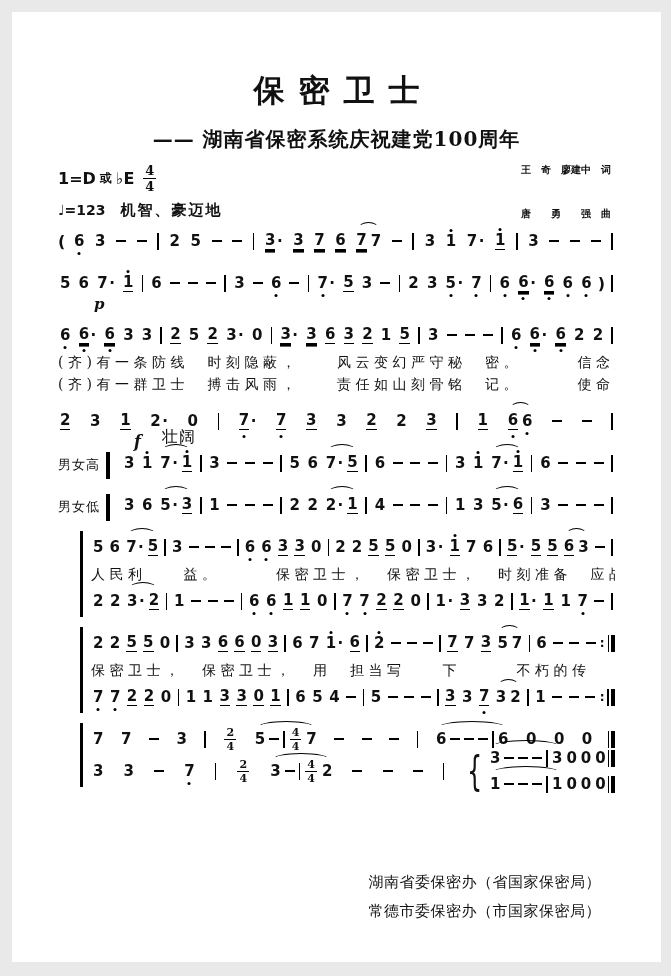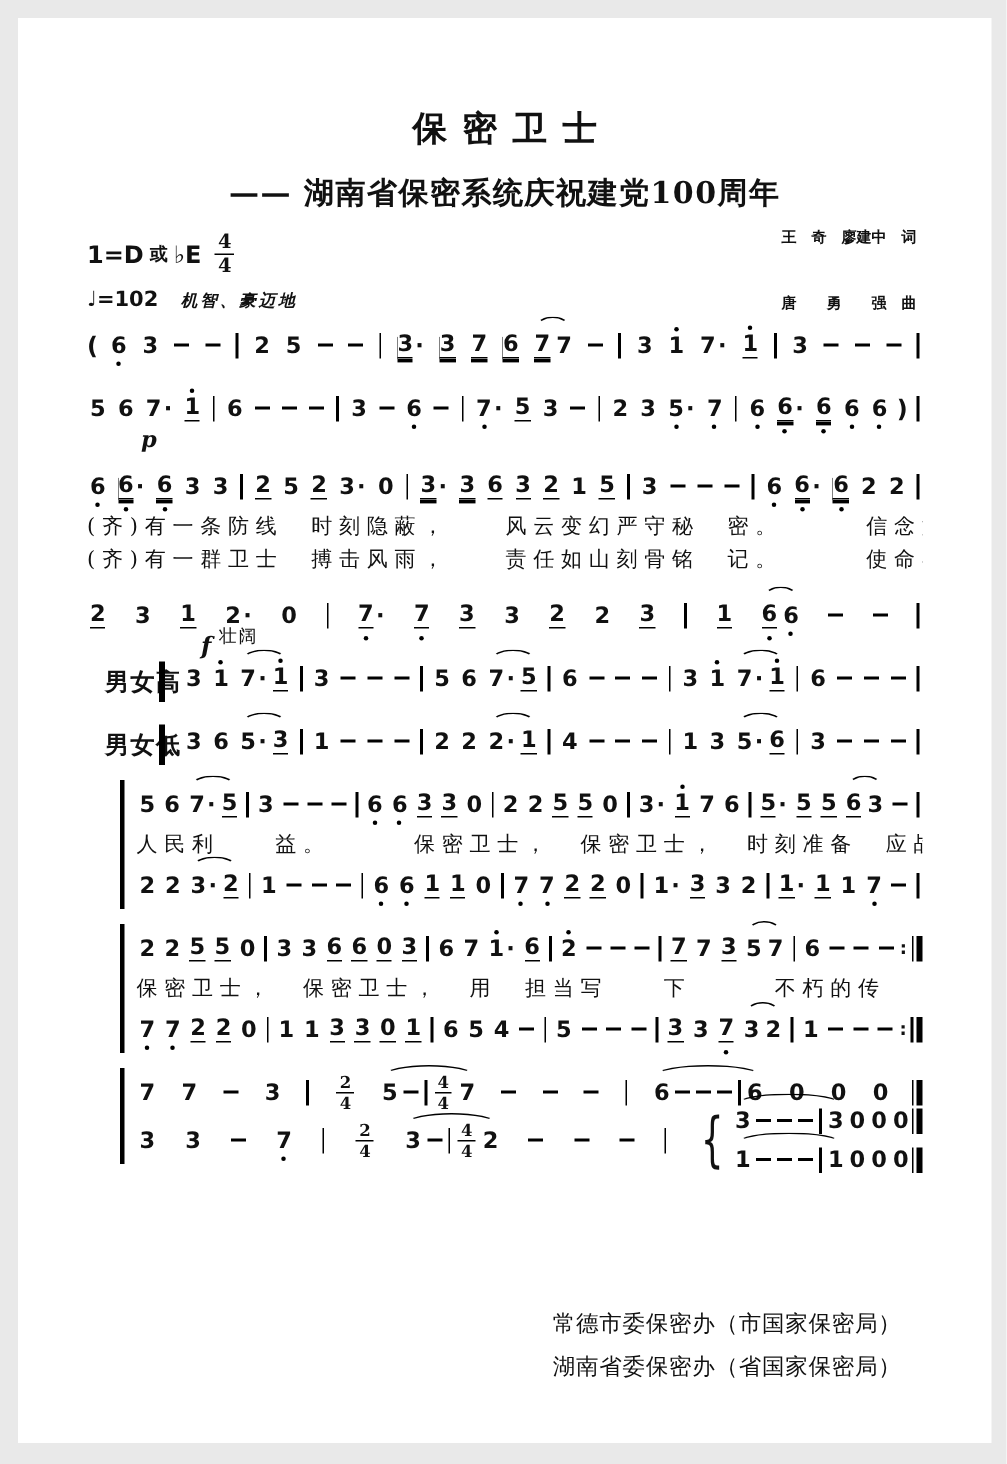--- a/index.html
+++ b/index.html
@@ -1,45 +1,45 @@
 <!DOCTYPE html>
 <html><head>
 <meta charset="utf-8">
 <style>
   html,body{margin:0;padding:0;}
   body{width:671px;height:976px;background:#e9e9e9;font-family:"DejaVu Serif",serif;color:#111;}
   .page{margin:12px 10px 14px 12px;height:950px;background:#ffffff;box-sizing:border-box;
         padding:30px 46px 0 46px;overflow:hidden;position:relative;}
   
-  .title{text-align:center;font-size:23px;font-weight:bold;letter-spacing:0.45em;padding-left:0.45em;
+  .title{text-align:center;font-size:31px;font-weight:bold;letter-spacing:0.45em;padding-left:0.45em;
          margin-top:28px;font-family:"DejaVu Serif",serif;}
   .subtitle{text-align:center;font-size:20px;font-weight:bold;margin-top:14px;letter-spacing:1px;}
   .meta{display:flex;justify-content:space-between;align-items:center;margin-top:10px;height:58px;}
   .keyrow{display:flex;align-items:center;gap:3px;font-family:"DejaVu Sans",sans-serif;
           font-weight:bold;font-size:16px;}
   .keyrow .or{font-size:12px;font-family:"DejaVu Serif",serif;padding:0 1px;}
   .meterbig{display:inline-flex;flex-direction:column;align-items:center;line-height:1;
             font-size:13px;font-weight:bold;margin-left:6px;font-family:"DejaVu Serif",serif;}
   .meterbig .mt{border-bottom:1.3px solid #000;padding:0 2px 1px;}
   .meterbig .mb{padding-top:1px;}
   .temporow{margin-top:8px;font-family:"DejaVu Sans",sans-serif;font-weight:bold;font-size:14px;}
-  .temporow .expr{font-family:"DejaVu Serif",serif;font-size:11px;margin-left:10px;letter-spacing:2px;font-style:italic;}
+  .temporow .expr{font-family:"DejaVu Serif",serif;font-size:15px;margin-left:10px;letter-spacing:2px;}
   .credits{text-align:right;font-size:10px;font-weight:bold;line-height:1.45;white-space:pre;margin-right:4px;}
   
   #score{margin-top:4px;}
   .block{position:relative;margin-bottom:10px;}
   .block.bracket{border-left:3.5px solid #000;padding-left:8px;margin-left:22px;}
   .block.labeled{padding-left:64px;}
-  .vlabel{position:absolute;left:12px;top:9px;font-size:16px;font-weight:bold;letter-spacing:1px;}
+  .vlabel{position:absolute;left:0;top:9px;font-size:13px;font-weight:normal;letter-spacing:1px;}
   .startbar{position:absolute;left:48px;top:5px;width:3.5px;height:27px;background:#000;}
   .dyn-p{position:absolute;left:36px;bottom:-4px;font-style:italic;font-weight:bold;font-size:15px;
          font-family:"DejaVu Serif",serif;}
   .dyn-f{position:absolute;left:76px;top:-15px;font-style:italic;font-weight:bold;font-size:16px;
          font-family:"DejaVu Serif",serif;}
-  .dyn-text{position:absolute;left:88px;top:-20px;font-size:12px;letter-spacing:1px;}
+  .dyn-text{position:absolute;left:104px;top:-20px;font-size:16px;letter-spacing:1px;}
   .noterow{display:flex;justify-content:space-between;align-items:center;height:32px;
            font-family:"DejaVu Sans",sans-serif;}
   .lyricrow{font-size:14px;letter-spacing:4.5px;white-space:nowrap;line-height:22px;height:22px;
             overflow:hidden;}
   
   .nt{display:inline-flex;align-items:center;margin:0 2px;padding:6px 0;}
   .g{position:relative;font-weight:bold;font-size:15px;line-height:1;}
   .g.u1{border-bottom:1.6px solid #000;padding-bottom:1px;}
   .g.u2{border-bottom:1.6px solid #000;box-shadow:0 2.6px 0 #000;padding-bottom:1px;}
   .g .da{position:absolute;top:-5px;left:50%;transform:translateX(-50%);width:3px;height:3px;
@@ -82,21 +82,21 @@
       <div class="keyrow">
         <span>1=D</span>
         <span class="or">或</span>
         <span>♭E</span>
         <span class="meterbig">
           <span class="mt">4</span>
           <span class="mb">4</span>
         </span>
       </div>
       <div class="temporow">
-        <span>♩=102</span>
+        <span>♩=123</span>
         <span class="expr">机智、豪迈地</span>
       </div>
     </div>
     <div class="credits">
       <div>王　奇　廖建中　词</div>
       <div>唐　　勇　　强　曲</div>
     </div>
   </div>
 
   <div id="score">
@@ -1203,16 +1203,16 @@
                   <i class="thick"></i>
                 </span>
               </span>
             </span>
           </span>
         </div>
       </div>
     </div>
 
   <div class="footer">
+    <div>湖南省委保密办（省国家保密局）</div>
     <div>常德市委保密办（市国家保密局）</div>
-    <div>湖南省委保密办（省国家保密局）</div>
   </div>
 </div>
 
 </body></html>

